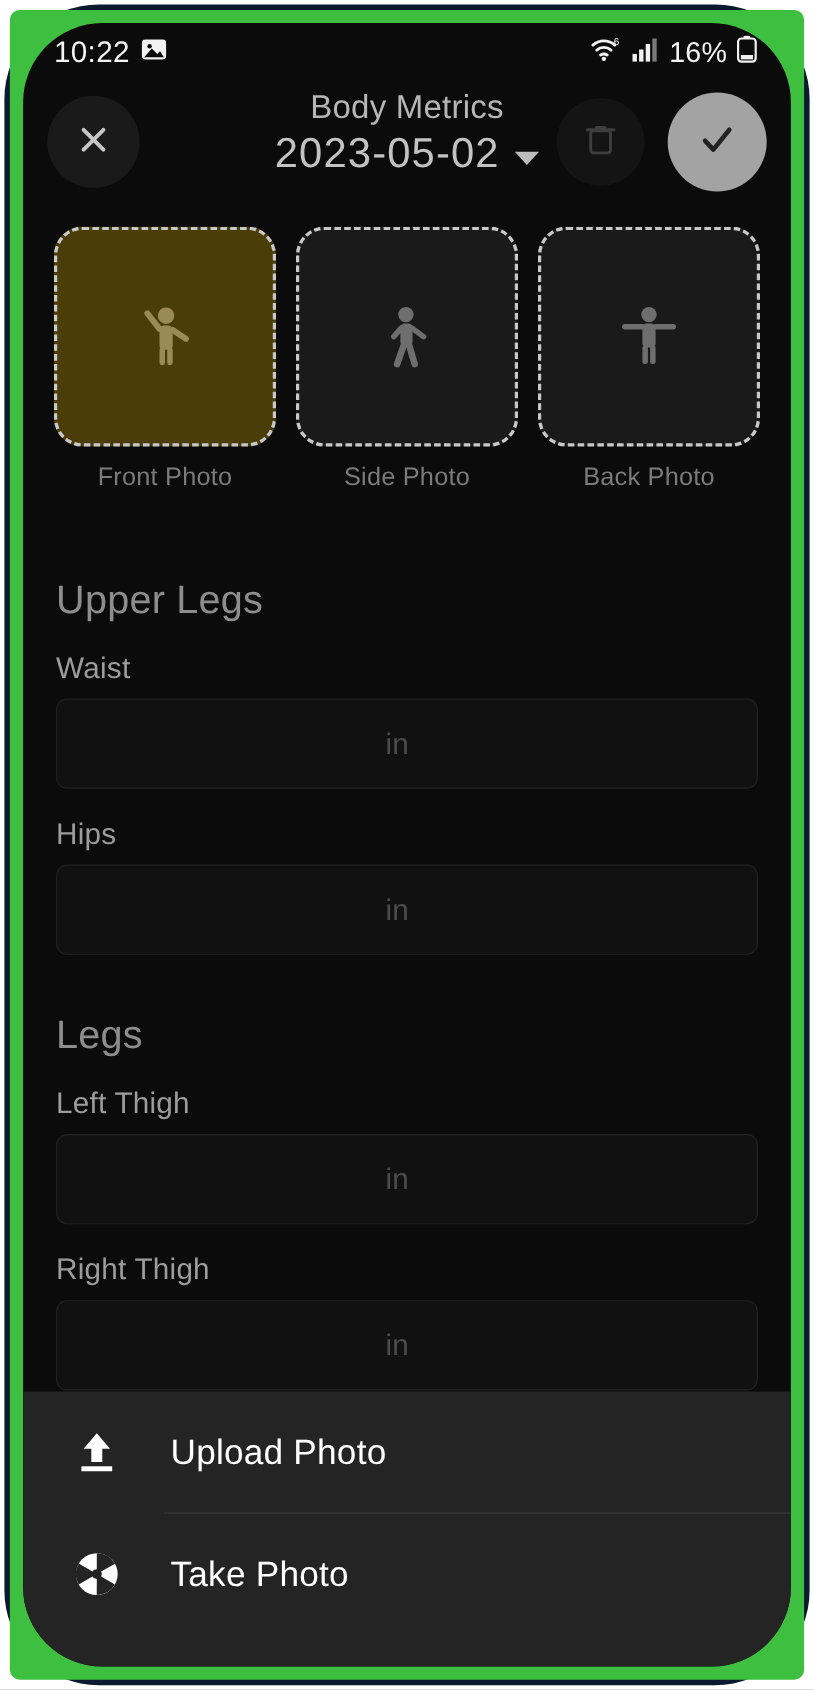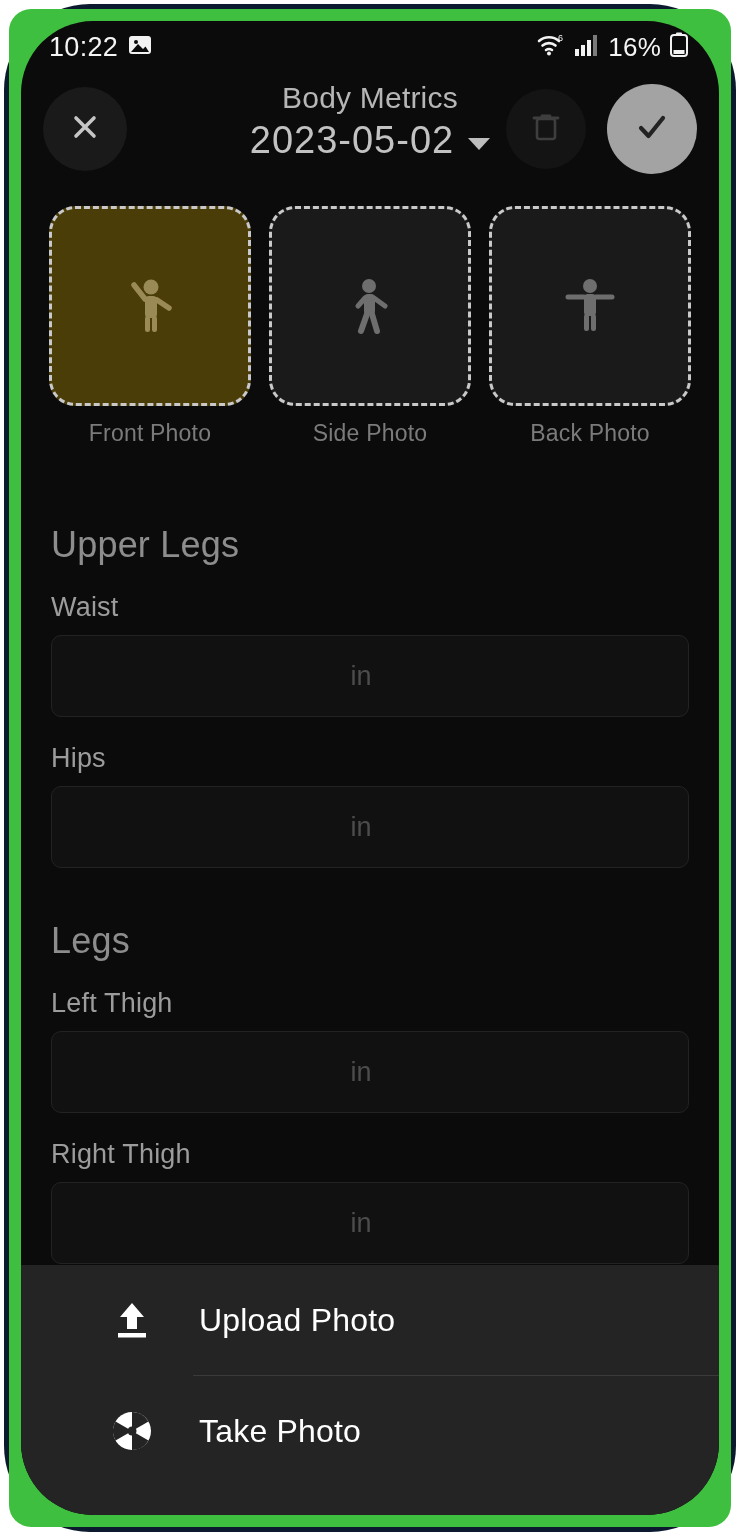--- a/index.html
+++ b/index.html
@@ -23,21 +23,21 @@
     background: #0b1a2e;       
     box-sizing: border-box;
     padding: 5px;
   }
   #phone-bezel {
     position: absolute;
     left: 5px;
     top: 5px;
     right: 5px;
     bottom: 5px;
-    border-radius: 22px;
+    border-radius: 9px;
     background: #3fbf3f;        
     box-sizing: border-box;
   }
   #screen {
     position: absolute;
     left: 12px;
     top: 12px;
     right: 12px;
     bottom: 12px;
     border-radius: 72px;
@@ -236,21 +236,20 @@
 
   
   #bottom-sheet {
     position: absolute;
     left: 0;
     bottom: 0;
     width: 100%;
     height: 250px;
     background: #242424;
     box-sizing: border-box;
-    padding-left: 44px;
   }
   .sheet-item {
     height: 110px;
     display: flex;
     align-items: center;
     padding-left: 38px;
     box-sizing: border-box;
   }
   .sheet-icon {
     width: 58px;

